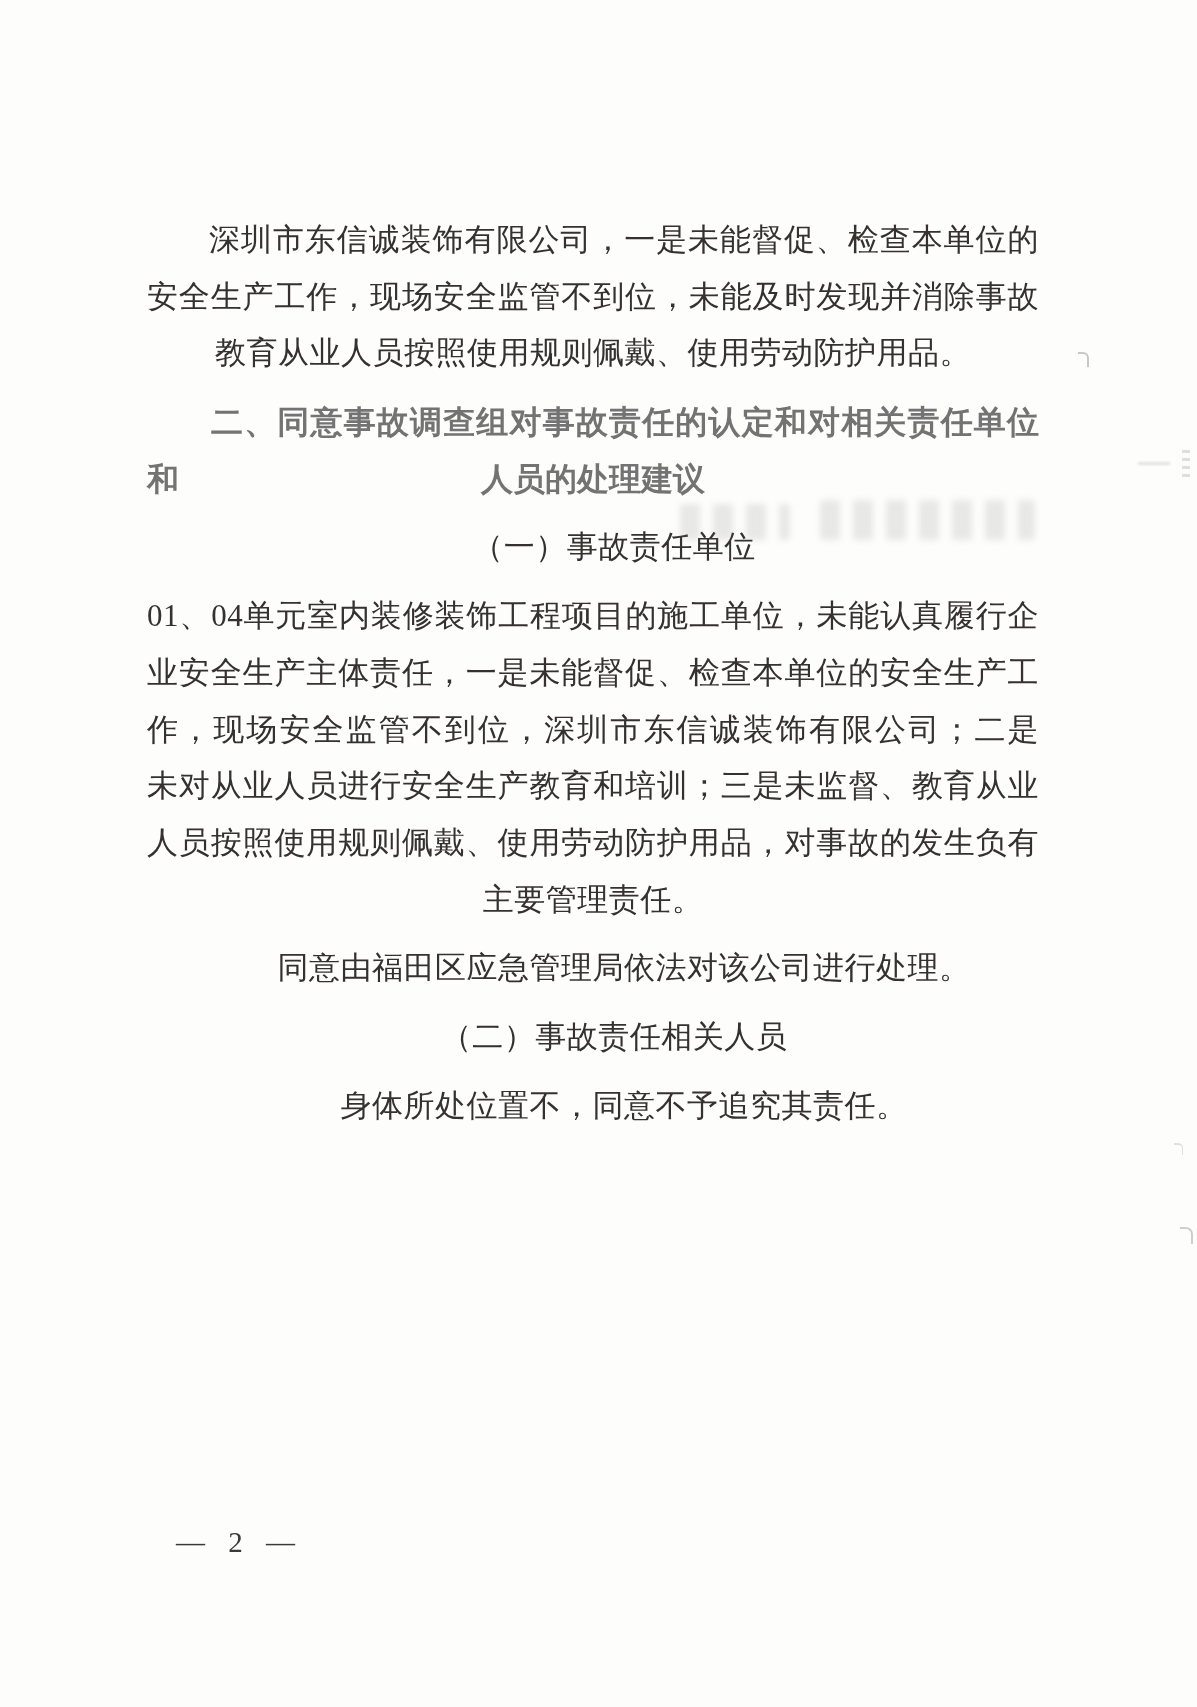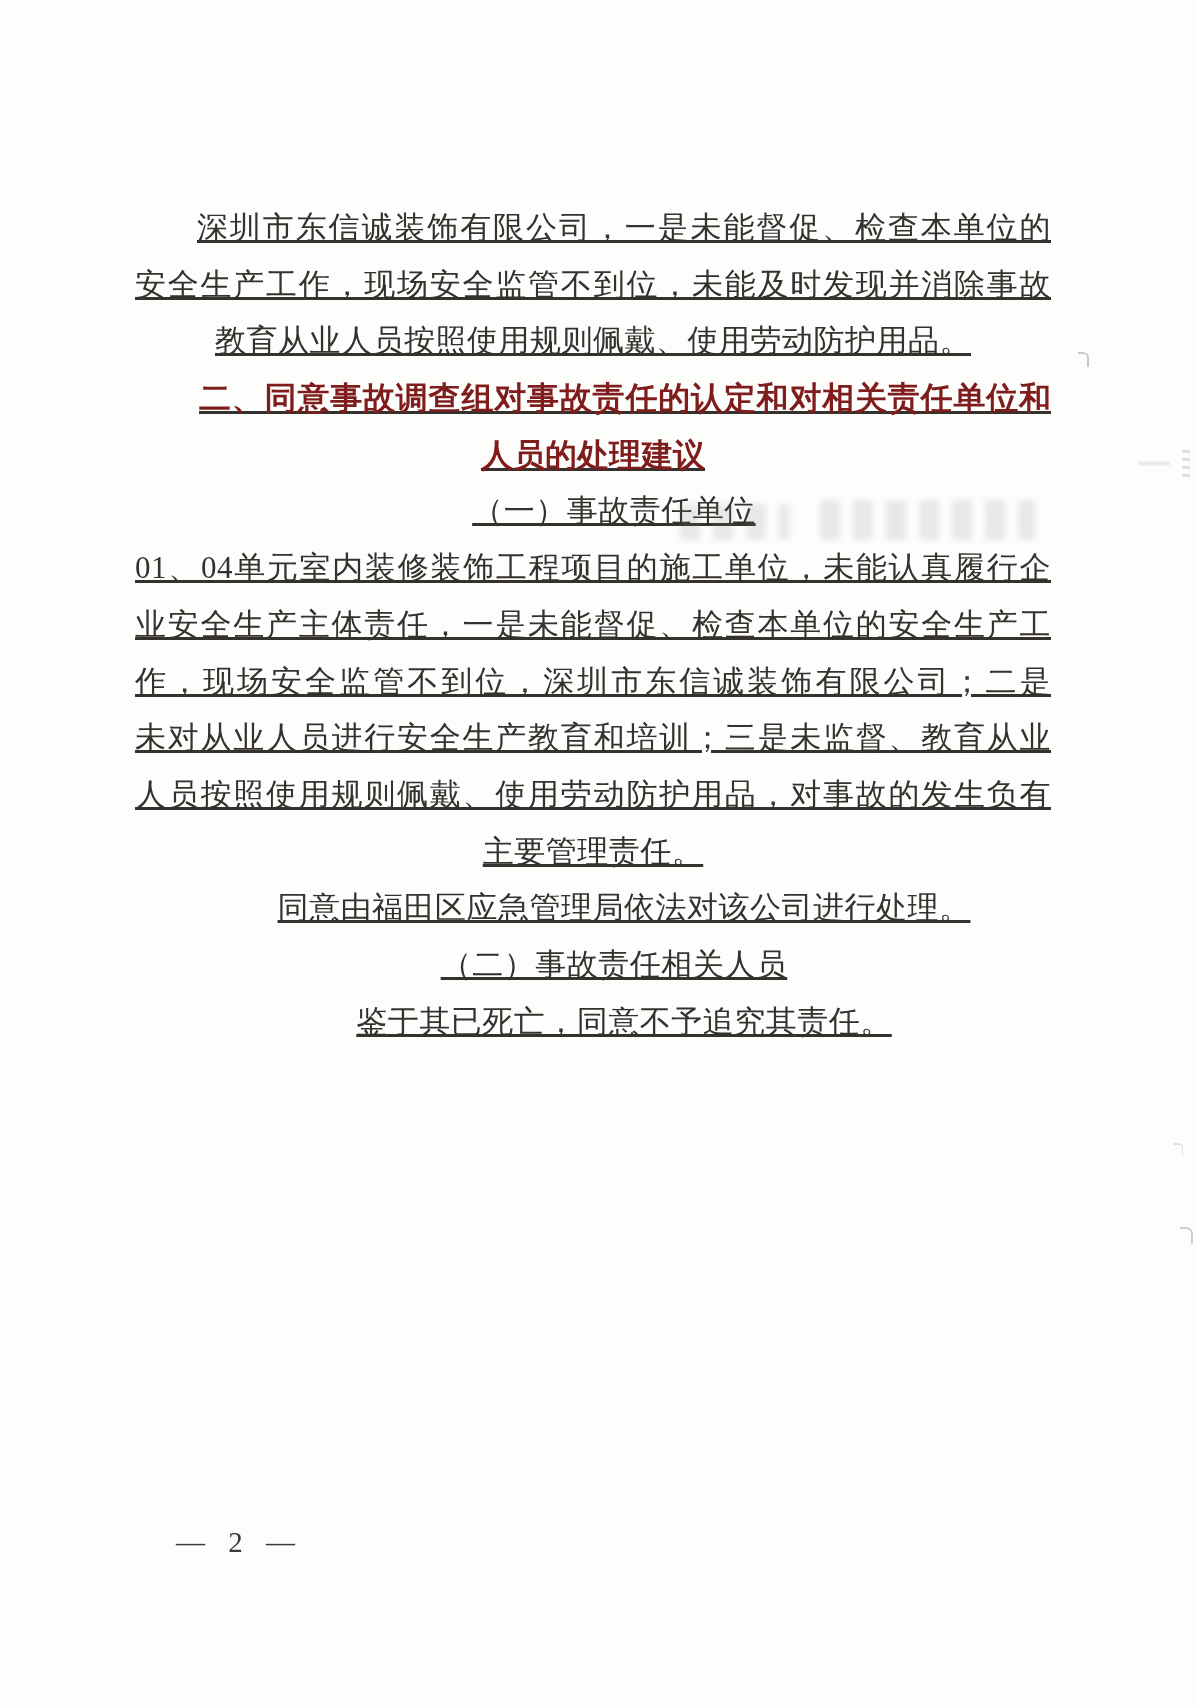--- a/index.html
+++ b/index.html
@@ -9,21 +9,21 @@
     margin:0 auto;
     background:#fdfdfc;
     overflow:hidden;
     font-family:"Liberation Serif","DejaVu Serif",serif;
     color:#34312e;
   }
   .textcol{
     position:absolute;
     left:135px;top:200px;width:916px;
   }
-  .para{margin:0;padding:0;text-decoration:underline;}
+  .para{margin:12px;padding:0;}
   .line{
     font-size:31px;
     line-height:56.7px;
     height:56.7px;
     white-space:pre-wrap;
     letter-spacing:0.5px;
     color:#34312e;
     text-align:center;
   }
   
@@ -31,21 +31,21 @@
     text-align:justify;
     text-align-last:justify;
     text-justify:inter-character;
   }
   .ind{text-indent:2em;}
   .subind{text-indent:1.35em;}
   .hd{
     font-family:"Liberation Sans","DejaVu Sans",sans-serif;
     font-weight:700;
     font-size:32px;
-    color:#7f1d1d;
+    color:#737373;
     letter-spacing:0;
   }
   .pagenum{
     position:absolute;
     left:176px;top:1526px;
     font-size:29px;
     letter-spacing:8px;
     color:#3c3a38;
     font-family:"Liberation Serif","DejaVu Serif",serif;
   }
@@ -107,21 +107,21 @@
     <div class="para">
       <div class="line ind">同意由福田区应急管理局依法对该公司进行处理。</div>
     </div>
 
     <div class="para">
       <div class="line subind">（二）事故责任相关人员</div>
     </div>
 
 
     <div class="para">
-      <div class="line ind">鉴于其已死亡，同意不予追究其责任。</div>
+      <div class="line ind">身体所处位置不，同意不予追究其责任。</div>
     </div>
 
   </div>
 
   <div class="pagenum">— 2 —</div>
 
   <div class="ghost ghost-a"></div>
   <div class="ghost ghost-b"></div>
 
   <div class="curl curl-1"></div>

